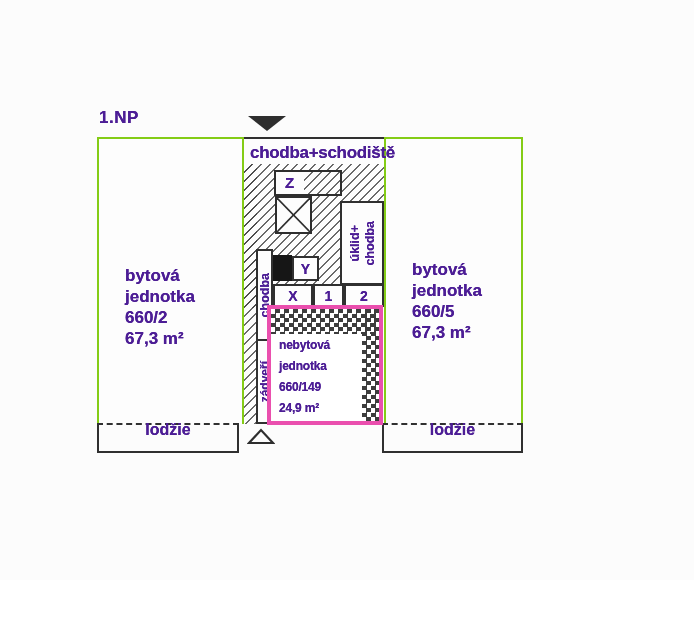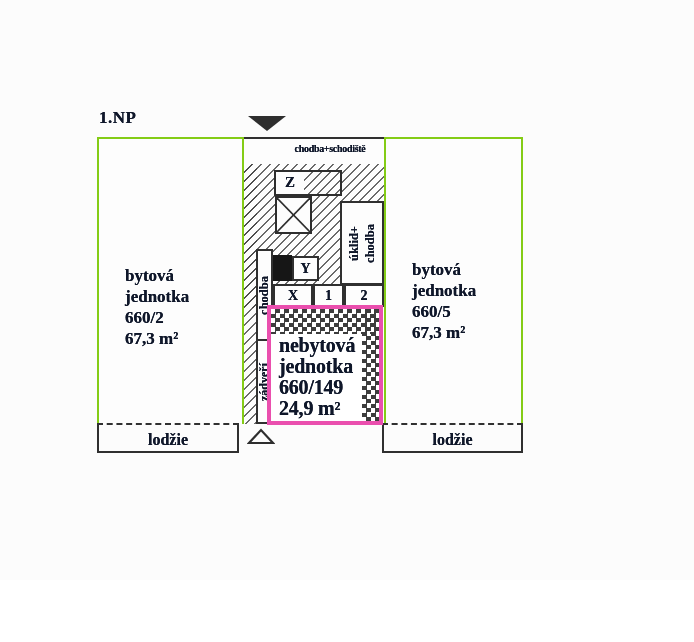--- a/index.html
+++ b/index.html
@@ -1,18 +1,18 @@
 <!DOCTYPE html>
 <html><head>
 <meta charset="utf-8">
 <style>
   html,body{margin:0;padding:0;background:#ffffff;}
   .stage{
     position:relative;width:694px;height:580px;background:#fcfcfc;
-    font-family:Liberation Serif, serif;color:#0f172a;overflow:hidden;
+    font-family:Liberation Sans, sans-serif;color:#4c1d95;overflow:hidden;
   }
   .stage *{box-sizing:border-box;}
   .b{font-weight:bold;text-shadow:0 0 .4px currentColor;}
   .abs{position:absolute;}
   .wall{border:2px solid #84cc16;}
   .hatch{
     background-image:repeating-linear-gradient(135deg,
       rgba(70,70,70,0) 0px, rgba(70,70,70,0) 5px,
       rgba(70,70,70,.8) 5px, rgba(70,70,70,.8) 6.4px);
   }
@@ -30,21 +30,21 @@
     border-left:19px solid transparent;border-right:19px solid transparent;
     border-top:15px solid #2e2e2e;}
   
   .unit-left{left:97px;top:137px;width:147px;height:287px;border-bottom:none;background:#fdfdfd;}
   .unit-right{left:384px;top:137px;width:139px;height:287px;border-bottom:none;background:#fdfdfd;}
   .unit-text{position:absolute;font-size:17px;line-height:21px;}
   .unit-left .unit-text{left:26px;top:126px;}
   .unit-right .unit-text{left:26px;top:120px;}
   
   .corridor{left:244px;top:137px;width:140px;height:287px;border-top:2px solid #303030;background:#fdfdfd;}
-  .corr-header{left:16px;top:4px;width:100%;text-align:center;font-size:10px;letter-spacing:-.3px;}
+  .corr-header{left:6px;top:4px;width:100%;text-align:center;font-size:17px;letter-spacing:-.3px;}
   .hatch-main{left:0;top:25px;width:140px;height:144px;}
   .hatch-left{left:0;top:25px;width:13px;height:260px;}
   .cell{background:#fdfdfd;border:2px solid #303030;display:flex;align-items:center;justify-content:center;}
   .cell-chodba{left:12px;top:110px;width:17px;height:92px;font-size:12.5px;}
   .cell-zadveri{left:12px;top:200px;width:17px;height:85px;font-size:12px;}
   .utility{left:96px;top:62px;width:44px;height:84px;gap:1px;font-size:12.5px;}
   .zbox{left:30px;top:31px;width:68px;height:26px;background:#fdfdfd;border:2px solid #2e2e2e;}
   .zbox .zlabel{position:absolute;left:9px;top:2px;font-size:15px;}
   .zbox .zhatch{position:absolute;left:44%;right:0;top:0;bottom:0;}
   .stairbox{left:31px;top:57px;width:37px;height:38px;background:#fdfdfd;border:2px solid #2e2e2e;}
@@ -52,24 +52,24 @@
   .ybox{left:48px;top:117px;width:27px;height:25px;font-size:14px;}
   .rowbox{top:145px;height:23px;font-size:14px;}
   .box-x{left:29px;width:40px;}
   .box-1{left:69px;width:31px;}
   .box-2{left:100px;width:40px;}
   
   .pink-box{left:267px;top:305px;width:116px;height:120px;background:#fff;
     border:4px solid #ea4fae;z-index:5;}
   .pb-checker-top{left:0;top:0;right:0;height:25px;}
   .pb-checker-right{top:0;right:0;bottom:0;width:17px;}
-  .pb-text{position:absolute;left:8px;top:26px;font-size:20px;line-height:21px;letter-spacing:-.2px;}
+  .pb-text{position:absolute;left:8px;top:26px;font-size:12px;line-height:21px;letter-spacing:-.2px;}
   
   .loggia{top:423px;height:30px;border:2px solid #303030;border-top:2px dashed #303030;
-    display:flex;align-items:flex-end;justify-content:center;font-size:16px;padding-bottom:2px;}
+    display:flex;align-items:flex-end;justify-content:center;font-size:16px;padding-bottom:12px;}
   .loggia-left{left:97px;width:142px;}
   .loggia-right{left:382px;width:141px;}
   .tri-up{left:247px;top:428px;z-index:6;}
 </style>
 </head>
 <body>
 
 <div class="stage">
 
   <div class="abs floor-label b">1.NP</div>

